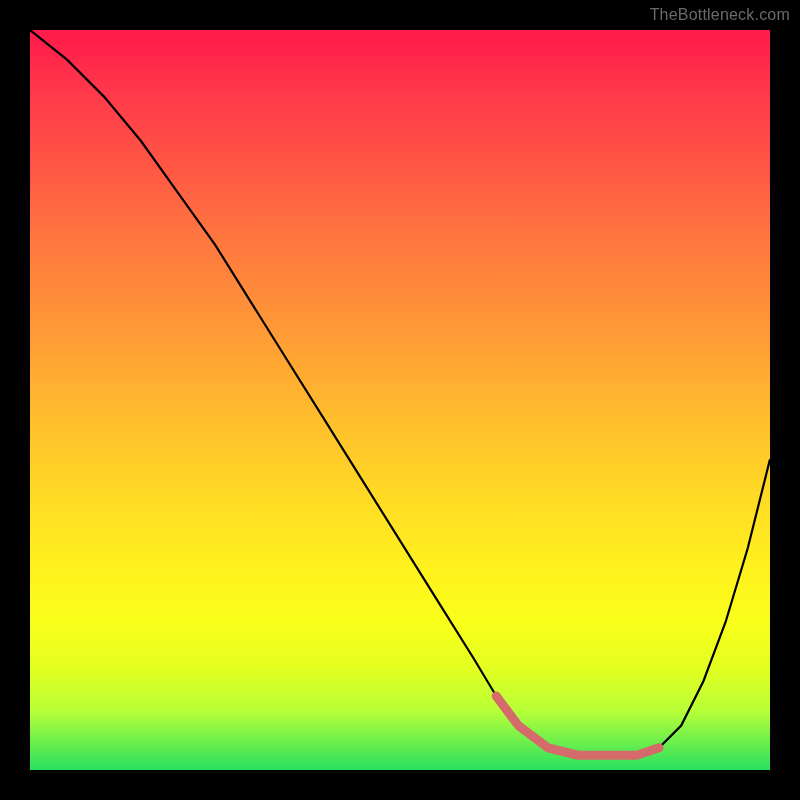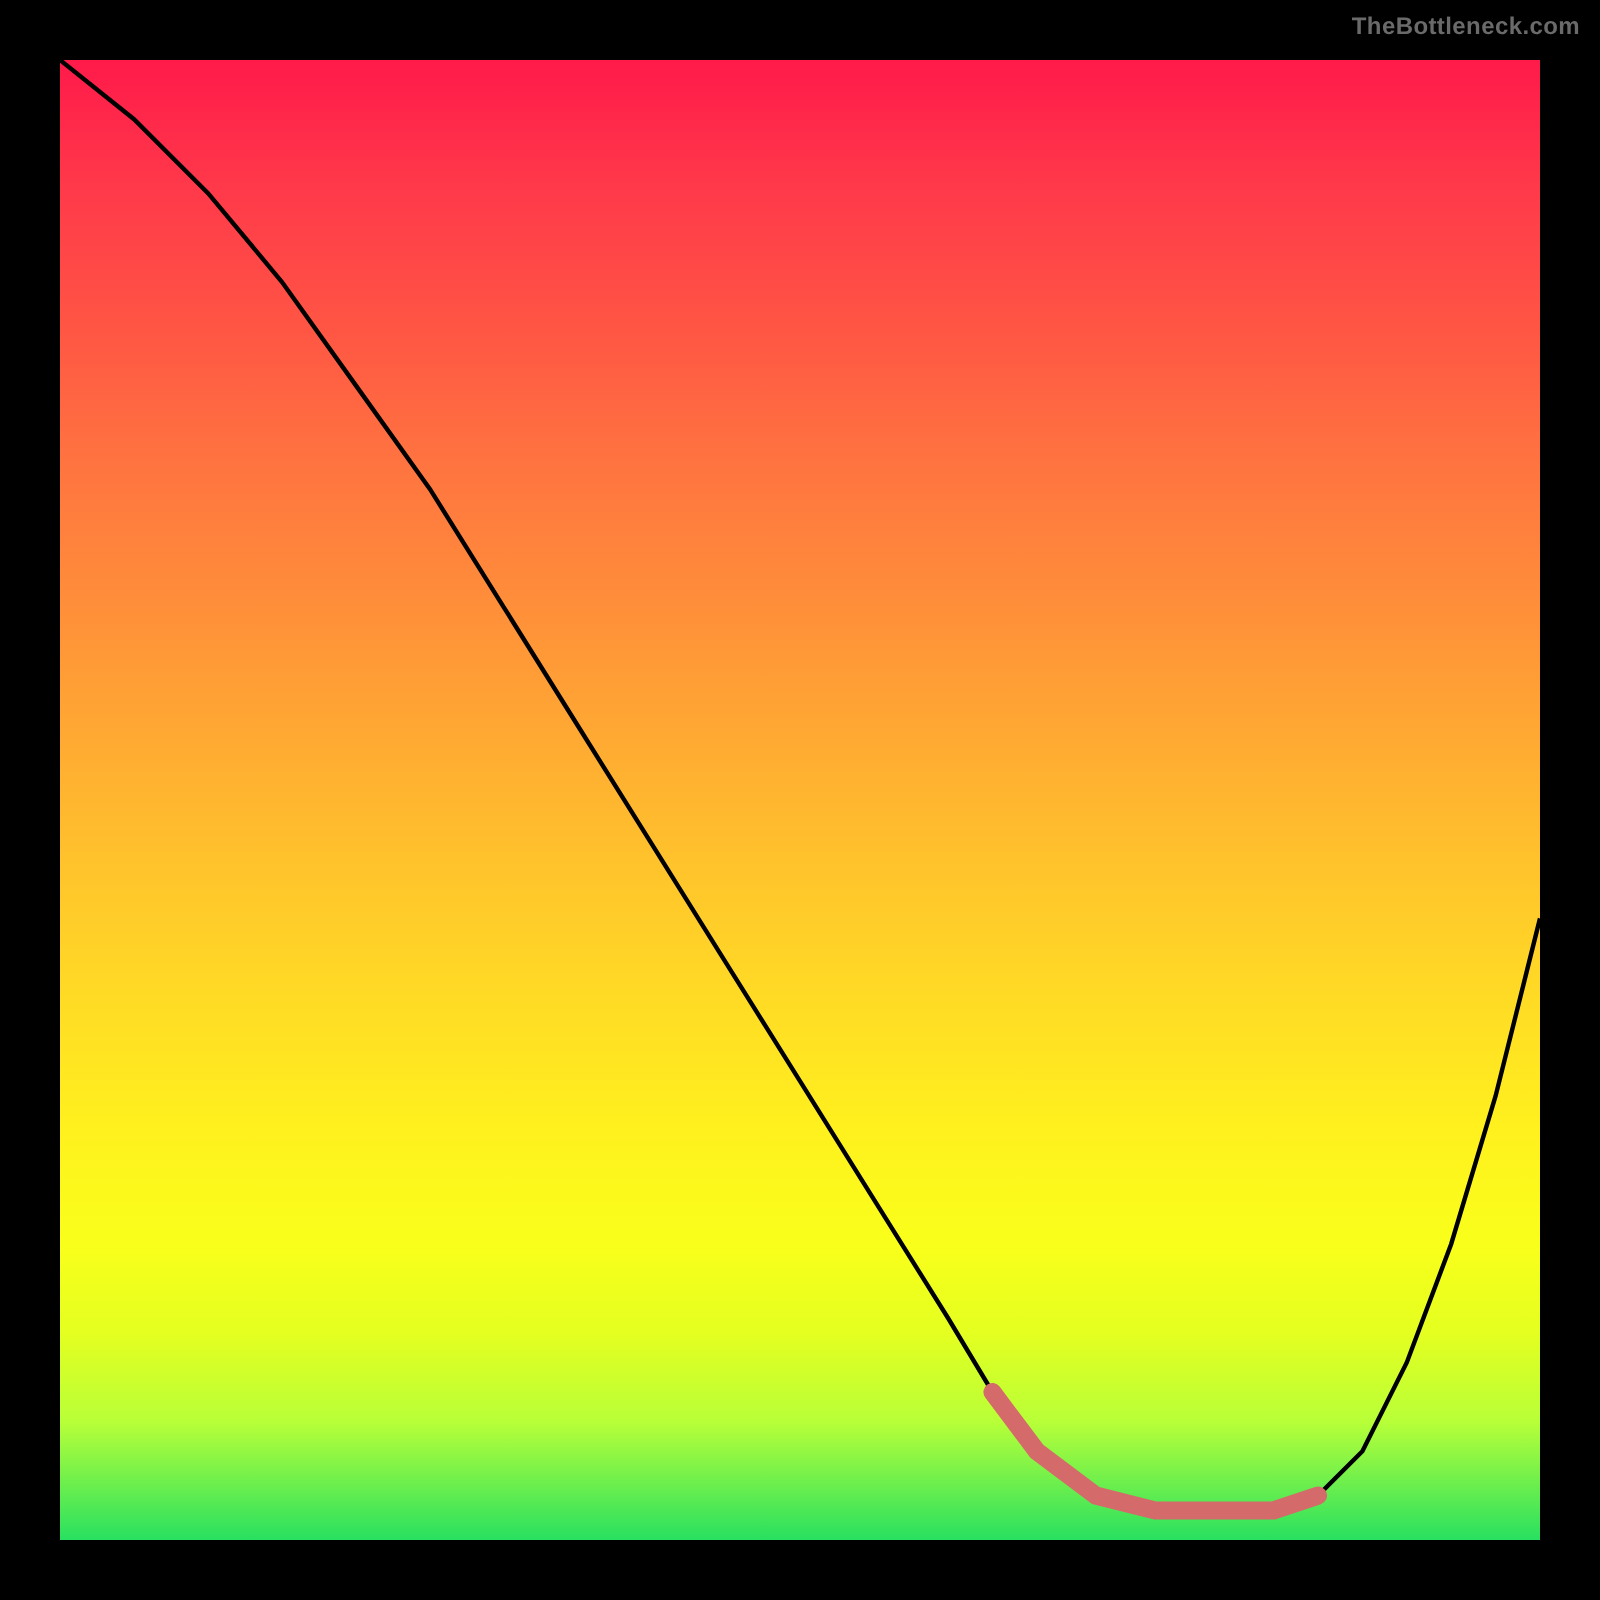--- a/index.html
+++ b/index.html
@@ -39,22 +39,22 @@
       #e4ff20 86%,
       #b8ff38 92%,
       #28e060 100%
     );
   }
   .watermark {
     position: absolute;
     top: 6px;
     right: 10px;
     color: #6a6a6a;
-    font-size: 12px;
-    font-weight: 700;
+    font-size: 16px;
+    font-weight: 400;
     letter-spacing: 0.2px;
     user-select: none;
   }
   svg.curve {
     position: absolute;
     left: 0;
     top: 0;
     width: 740px;
     height: 740px;
   }

